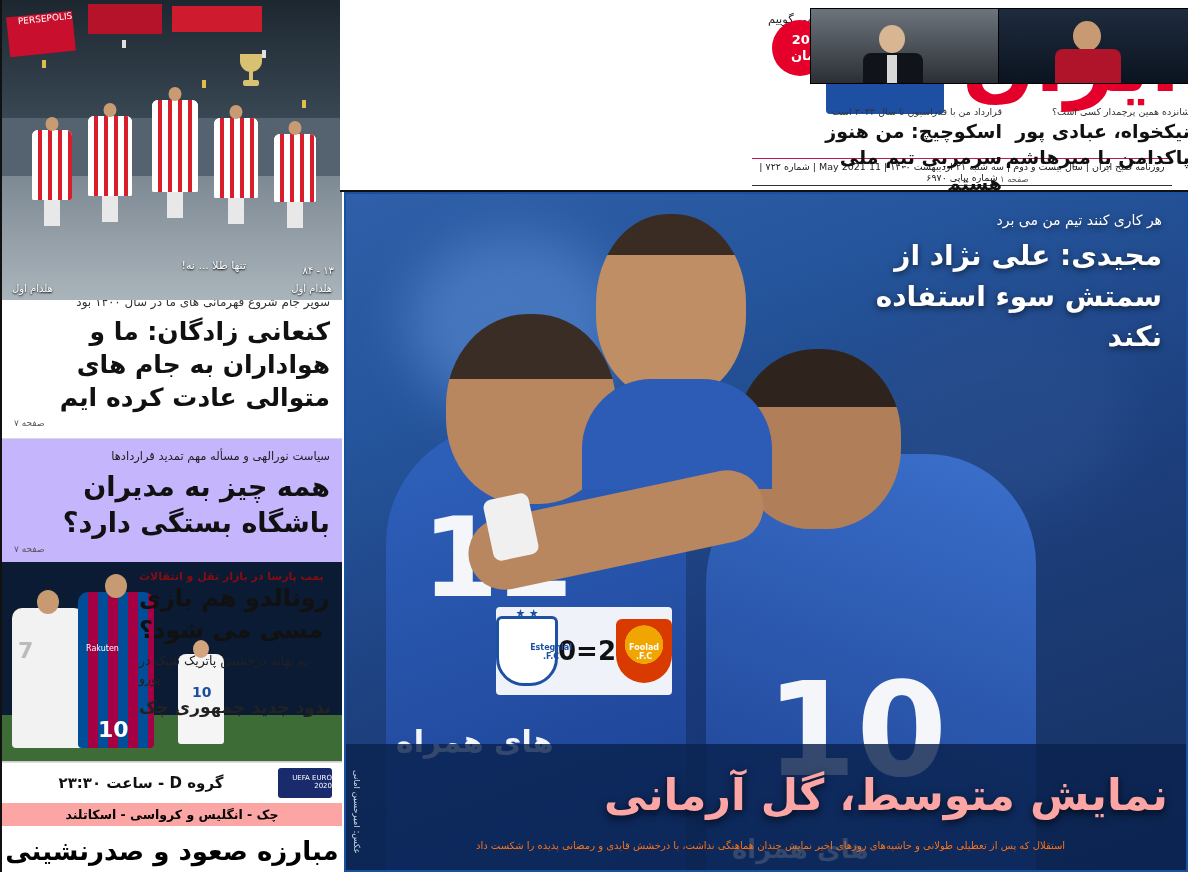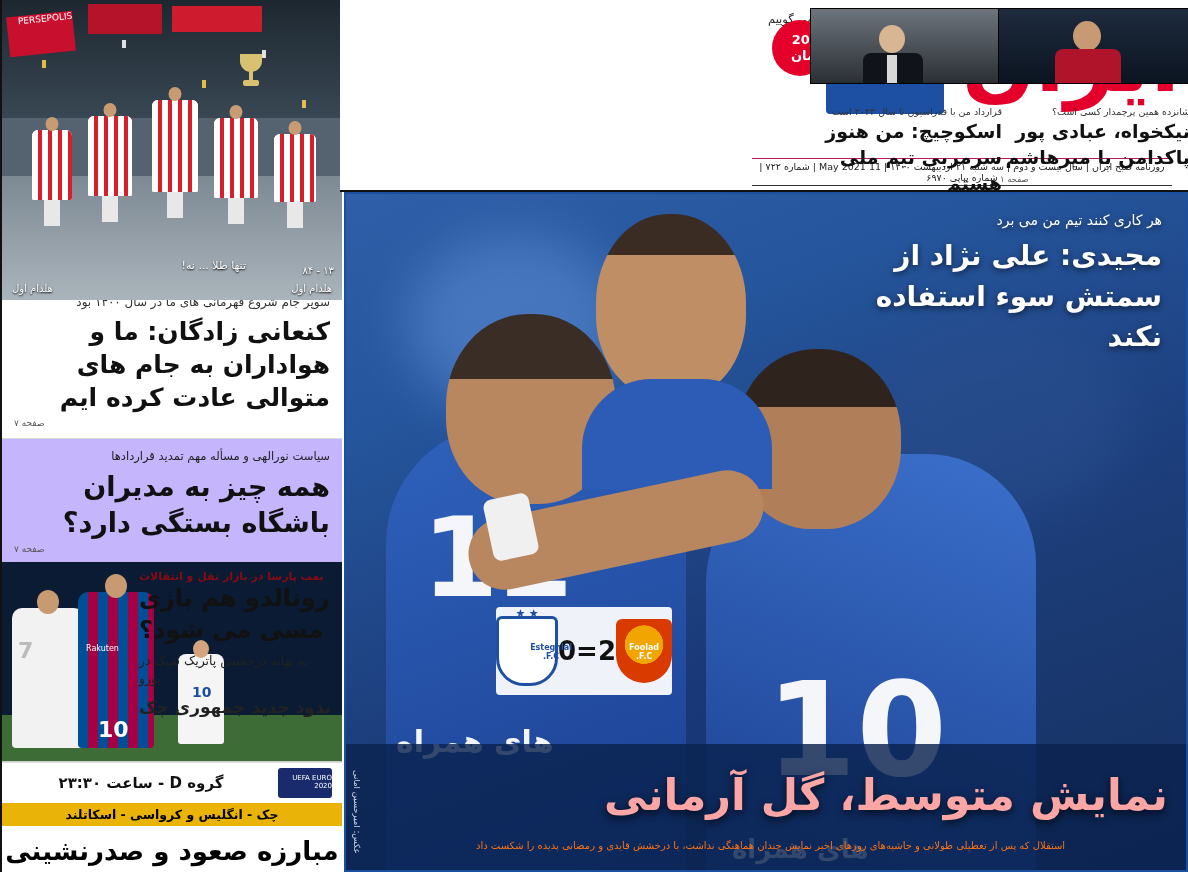--- a/index.html
+++ b/index.html
@@ -45,21 +45,21 @@
   #photo-stars .pitch{position:absolute;left:0;bottom:0;width:100%;height:46px;background:#3e6c37;}
   .star-text{position:absolute;right:8px;top:8px;width:195px;text-align:left;}
   .star-text .k{font-size:11px;color:#8a0b12;font-weight:bold;}
   .star-text .t{font-size:24px;font-weight:bold;line-height:1.3;color:#111;}
   .star-text .s{font-size:12.5px;color:#222;line-height:1.5;margin-top:6px;}
   .star-text .s b{font-size:17px;display:block;line-height:1.45;}
 
   .euro-bar{display:flex;align-items:center;gap:8px;background:#ffffff;padding:5px 10px;border-top:1px solid #ddd;}
   .euro-logo{width:54px;height:30px;background:#1a2b6d;border-radius:3px;color:#fff;font-size:7px;display:flex;align-items:center;justify-content:center;flex-direction:column;line-height:1.1;}
   .euro-text{flex:1;text-align:center;font-size:15px;font-weight:bold;color:#111;}
-  .yellow-strip{background:#eab308;text-align:center;font-size:12.5px;padding:4px 0;font-weight:bold;}
+  .yellow-strip{background:#fca5a5;text-align:center;font-size:12.5px;padding:4px 0;font-weight:bold;}
   .lc-bottom{font-size:26px;font-weight:bold;text-align:center;padding:10px 0 6px;}
 
   
   #masthead{left:340px;top:0;width:848px;height:190px;background:#fff;border-bottom:2px solid #111;}
   #logo-box{position:absolute;right:8px;top:6px;width:420px;height:150px;}
   .logo-red{position:absolute;right:0;top:2px;width:330px;height:120px;color:#e4002b;font-size:86px;font-weight:bold;text-align:right;line-height:1.25;font-family:"DejaVu Sans","Liberation Sans",sans-serif;}
   .logo-blue-box{position:absolute;right:236px;top:12px;width:118px;height:96px;background:#1d4fa3;border-radius:4px;}
   .price-badge{position:absolute;right:352px;top:14px;width:56px;height:56px;border-radius:50%;background:#e4002b;color:#fff;display:flex;align-items:center;justify-content:center;flex-direction:column;font-size:13px;font-weight:bold;line-height:1.2;}
   .site-url{position:absolute;right:120px;top:54px;background:#e4002b;color:#fff;font-size:13px;padding:2px 10px;font-weight:bold;letter-spacing:.5px;}
   .slogan{position:absolute;right:12px;top:6px;width:400px;text-align:left;font-size:11.5px;color:#222;}

